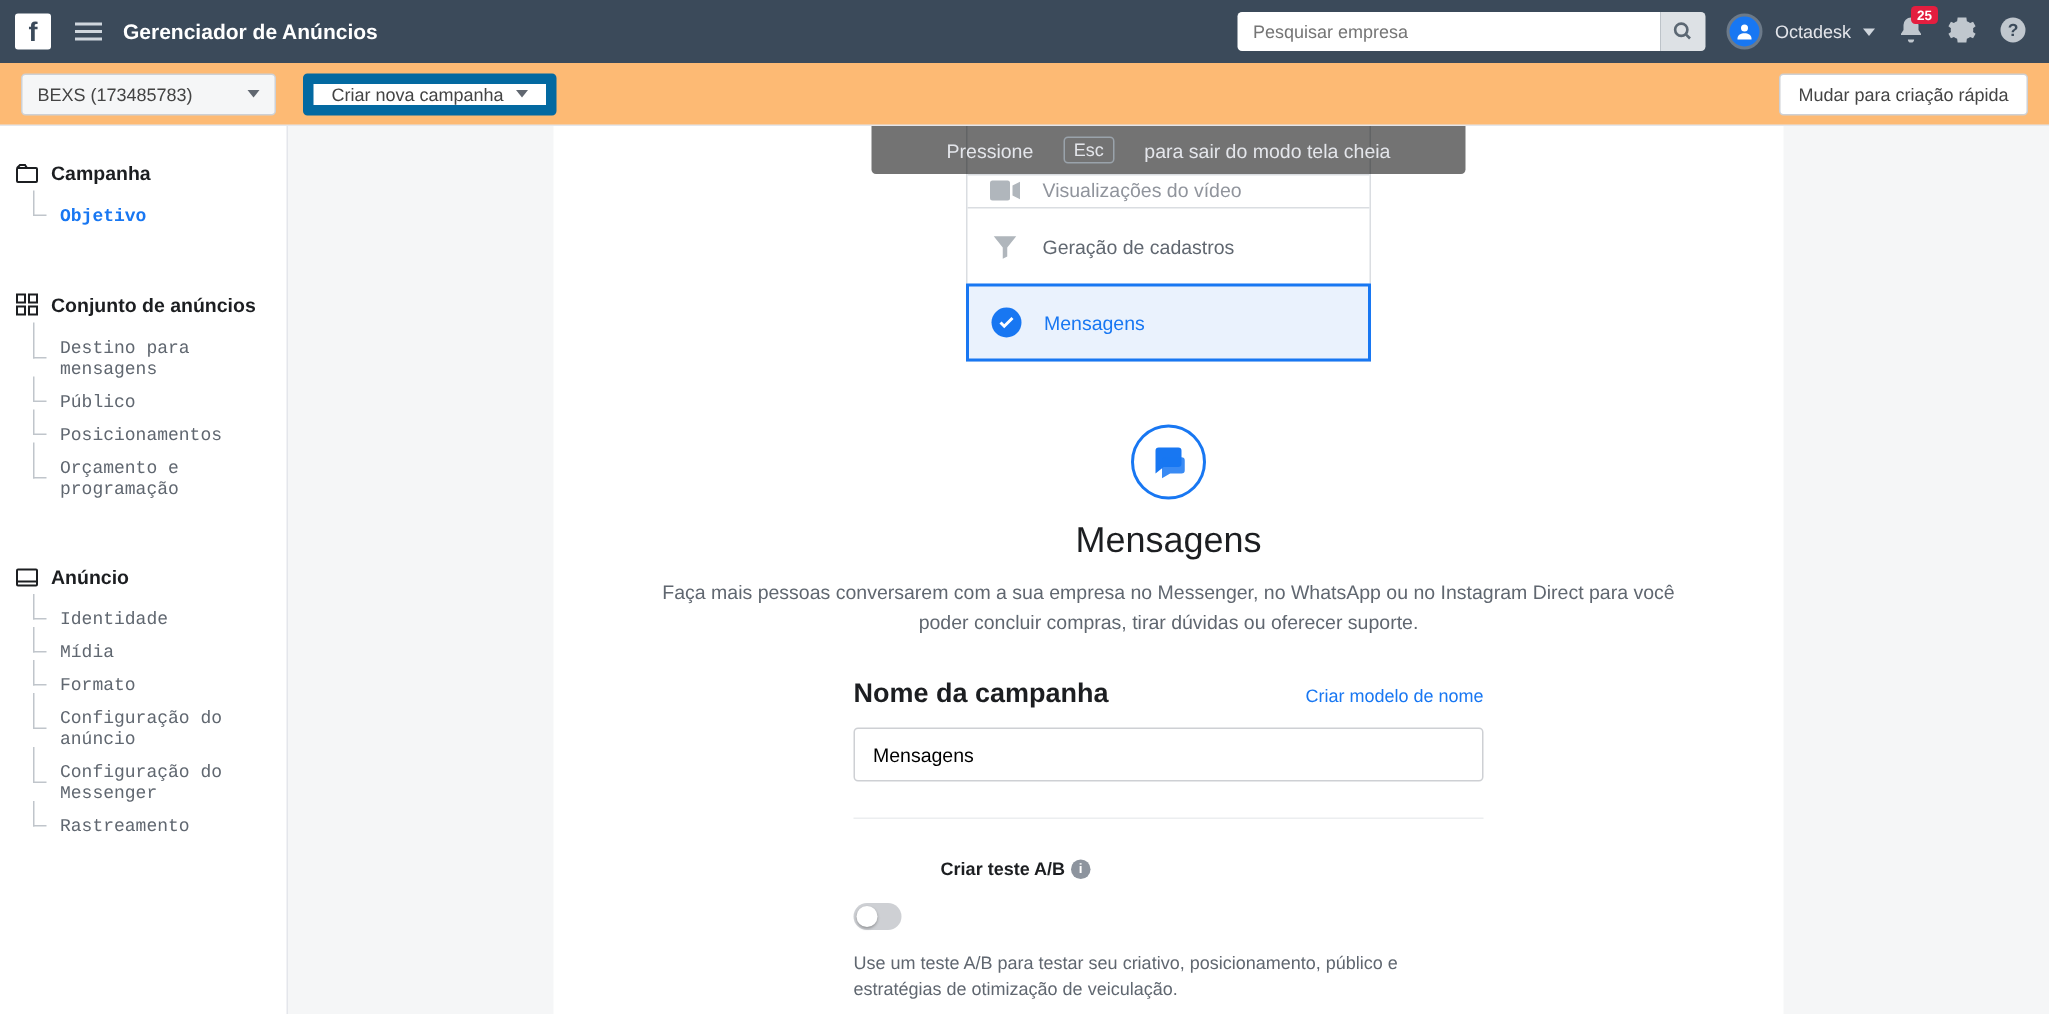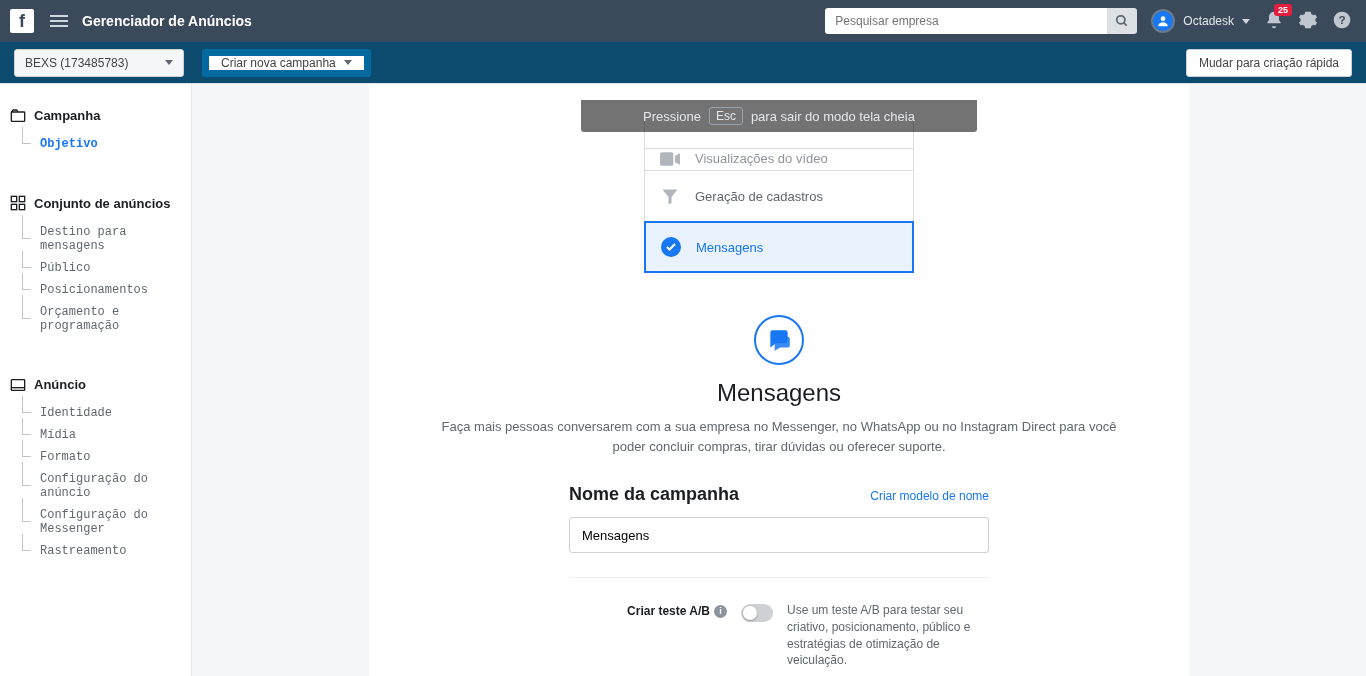--- a/index.html
+++ b/index.html
@@ -17,42 +17,42 @@
 .search-btn { width: 30px; height: 26px; background: #dde1e5; border: none; border-radius: 0 3px 3px 0; display: flex; align-items: center; justify-content: center; cursor: pointer; }
 .profile-wrap { display: flex; align-items: center; gap: 8px; margin-right: 14px; cursor: pointer; }
 .avatar-circle { width: 24px; height: 24px; border-radius: 50%; background: #1877f2; border: 2px solid #6c7a89; display: flex; align-items: center; justify-content: center; }
 .avatar-circle svg { width: 14px; height: 14px; fill: #fff; }
 .profile-name { font-size: 12px; color: #e4e6eb; }
 .caret-down { width: 0; height: 0; border-left: 4px solid transparent; border-right: 4px solid transparent; border-top: 5px solid #cfd6dd; }
 .tb-icon { position: relative; margin-right: 14px; cursor: pointer; }
 .badge { position: absolute; top: -6px; right: -8px; background: #e41e3f; color: #fff; font-size: 9px; padding: 1px 4px; border-radius: 3px; font-weight: bold; }
 
 
-.secondbar { height: 42px; background: #0c4a6e; border-bottom: 1px solid #e4e6eb; display: flex; align-items: center; padding: 0 14px; gap: 18px; }
+.secondbar { height: 42px; background: #fdba74; border-bottom: 1px solid #e4e6eb; display: flex; align-items: center; padding: 0 14px; gap: 18px; }
 .account-sel { width: 170px; height: 28px; border: 1px solid #ced0d4; border-radius: 3px; display: flex; align-items: center; justify-content: space-between; padding: 0 10px; font-size: 12px; color: #444; cursor: pointer; background: #f5f6f7; }
 .create-camp { height: 28px; border: 7px solid #0369a1; border-radius: 3px; display: flex; align-items: center; padding: 0 12px; font-size: 12px; color: #444; cursor: pointer; gap: 8px; background: #fff; }
 .secondbar-spacer { flex: 1; }
 .switch-btn { height: 28px; border: 1px solid #ced0d4; border-radius: 3px; padding: 0 12px; font-size: 12px; color: #444; background: #fff; cursor: pointer; display: flex; align-items: center; }
 
 
 .layout { display: flex; }
 .sidebar { width: 192px; background: #fff; border-right: 1px solid #e4e6eb; min-height: calc(100vh - 84px); padding-top: 24px; }
 .side-section { margin-bottom: 40px; }
 .side-head { display: flex; align-items: flex-end; gap: 8px; padding: 0 10px 10px 10px; font-size: 13px; font-weight: bold; color: #1c1e21; }
 .side-head svg { flex-shrink: 0; }
 .side-item { position: relative; padding: 4px 0 4px 40px; font-size: 12px; color: #606770; cursor: pointer; font-family: Liberation Mono, monospace; }
 .side-item.active { color: #1877f2; font-weight: bold; }
 .side-item::before { content: ""; position: absolute; left: 22px; top: -6px; bottom: 50%; width: 8px; border-left: 1px solid #c0c5cb; border-bottom: 1px solid #c0c5cb; }
 
 
 .main { flex: 1; display: flex; justify-content: center; padding-bottom: 40px; }
 .center-col { width: 820px; background: #fff; min-height: 100%; }
 
 
-.esc-banner { height: 32px; margin: 16px auto; width: 396px; background: rgba(0,0,0,0.55); color: #e4e6eb; font-size: 13px; display: flex; align-items: center; justify-content: center; gap: 8px; border-radius: 0 0 3px 3px; }
+.esc-banner { height: 32px; margin: 0 auto; width: 396px; background: rgba(0,0,0,0.55); color: #e4e6eb; font-size: 13px; display: flex; align-items: center; justify-content: center; gap: 20px; border-radius: 0 0 3px 3px; }
 .esc-key { border: 1px solid #9aa3ab; padding: 1px 6px; border-radius: 3px; font-size: 12px; }
 
 
 .obj-panel { border: 1px solid #dadde1; border-top: none; width: 270px; margin: 0 auto 32px auto; }
 .obj-row { height: 52px; display: flex; align-items: center; gap: 14px; padding: 0 14px; border-top: 1px solid #dadde1; color: #606770; font-size: 13px; }
 .obj-row.partial { height: 22px; overflow: hidden; align-items: flex-end; padding-bottom: 4px; color: #90949c; }
 .obj-row.selected { background: #eaf2fd; border: 2px solid #1877f2; margin: -1px; color: #1877f2; }
 .obj-icon { width: 22px; display: flex; justify-content: center; }
 .check-circle { width: 20px; height: 20px; border-radius: 50%; background: #1877f2; display: flex; align-items: center; justify-content: center; }
 .check-circle svg { width: 12px; height: 12px; fill: #fff; }
@@ -64,21 +64,21 @@
 .hero h1 { font-size: 24px; font-weight: normal; color: #1c1e21; margin-bottom: 10px; }
 .hero p { font-size: 13px; color: #606770; line-height: 1.5; }
 
 
 .form-sec { padding: 0 200px; }
 .form-head { display: flex; justify-content: space-between; align-items: baseline; margin-bottom: 12px; }
 .form-head h2 { font-size: 18px; font-weight: bold; color: #1c1e21; }
 .link { color: #1877f2; font-size: 12px; cursor: pointer; }
 .text-input { width: 100%; height: 36px; border: 1px solid #ced0d4; border-radius: 3px; padding: 0 12px; font-size: 13px; outline: none; }
 .divider { height: 1px; background: #eceef0; margin: 24px 0; }
-.toggle-row { display: flex; align-items: flex-start; gap: 14px; margin-bottom: 24px; }
+.toggle-row { display: flex; align-items: flex-start; gap: 14px; margin-bottom: 24px; flex-direction: column; }
 .toggle-label { width: 158px; text-align: right; font-size: 12px; font-weight: bold; color: #1c1e21; padding-top: 2px; display: flex; justify-content: flex-end; align-items: center; gap: 4px; flex-wrap: wrap; }
 .info-i { width: 13px; height: 13px; border-radius: 50%; background: #8d949e; color: #fff; font-size: 9px; display: inline-flex; align-items: center; justify-content: center; font-weight: bold; }
 .toggle { width: 32px; height: 18px; background: #ced0d4; border-radius: 10px; position: relative; cursor: pointer; flex-shrink: 0; margin-top: 2px; }
 .toggle::after { content: ""; position: absolute; width: 14px; height: 14px; background: #fff; border-radius: 50%; top: 2px; left: 2px; box-shadow: 0 1px 2px rgba(0,0,0,0.3); }
 .toggle-desc { font-size: 12px; color: #606770; line-height: 1.4; flex: 1; }
 
 </style>
 </head>
 <body>
 

